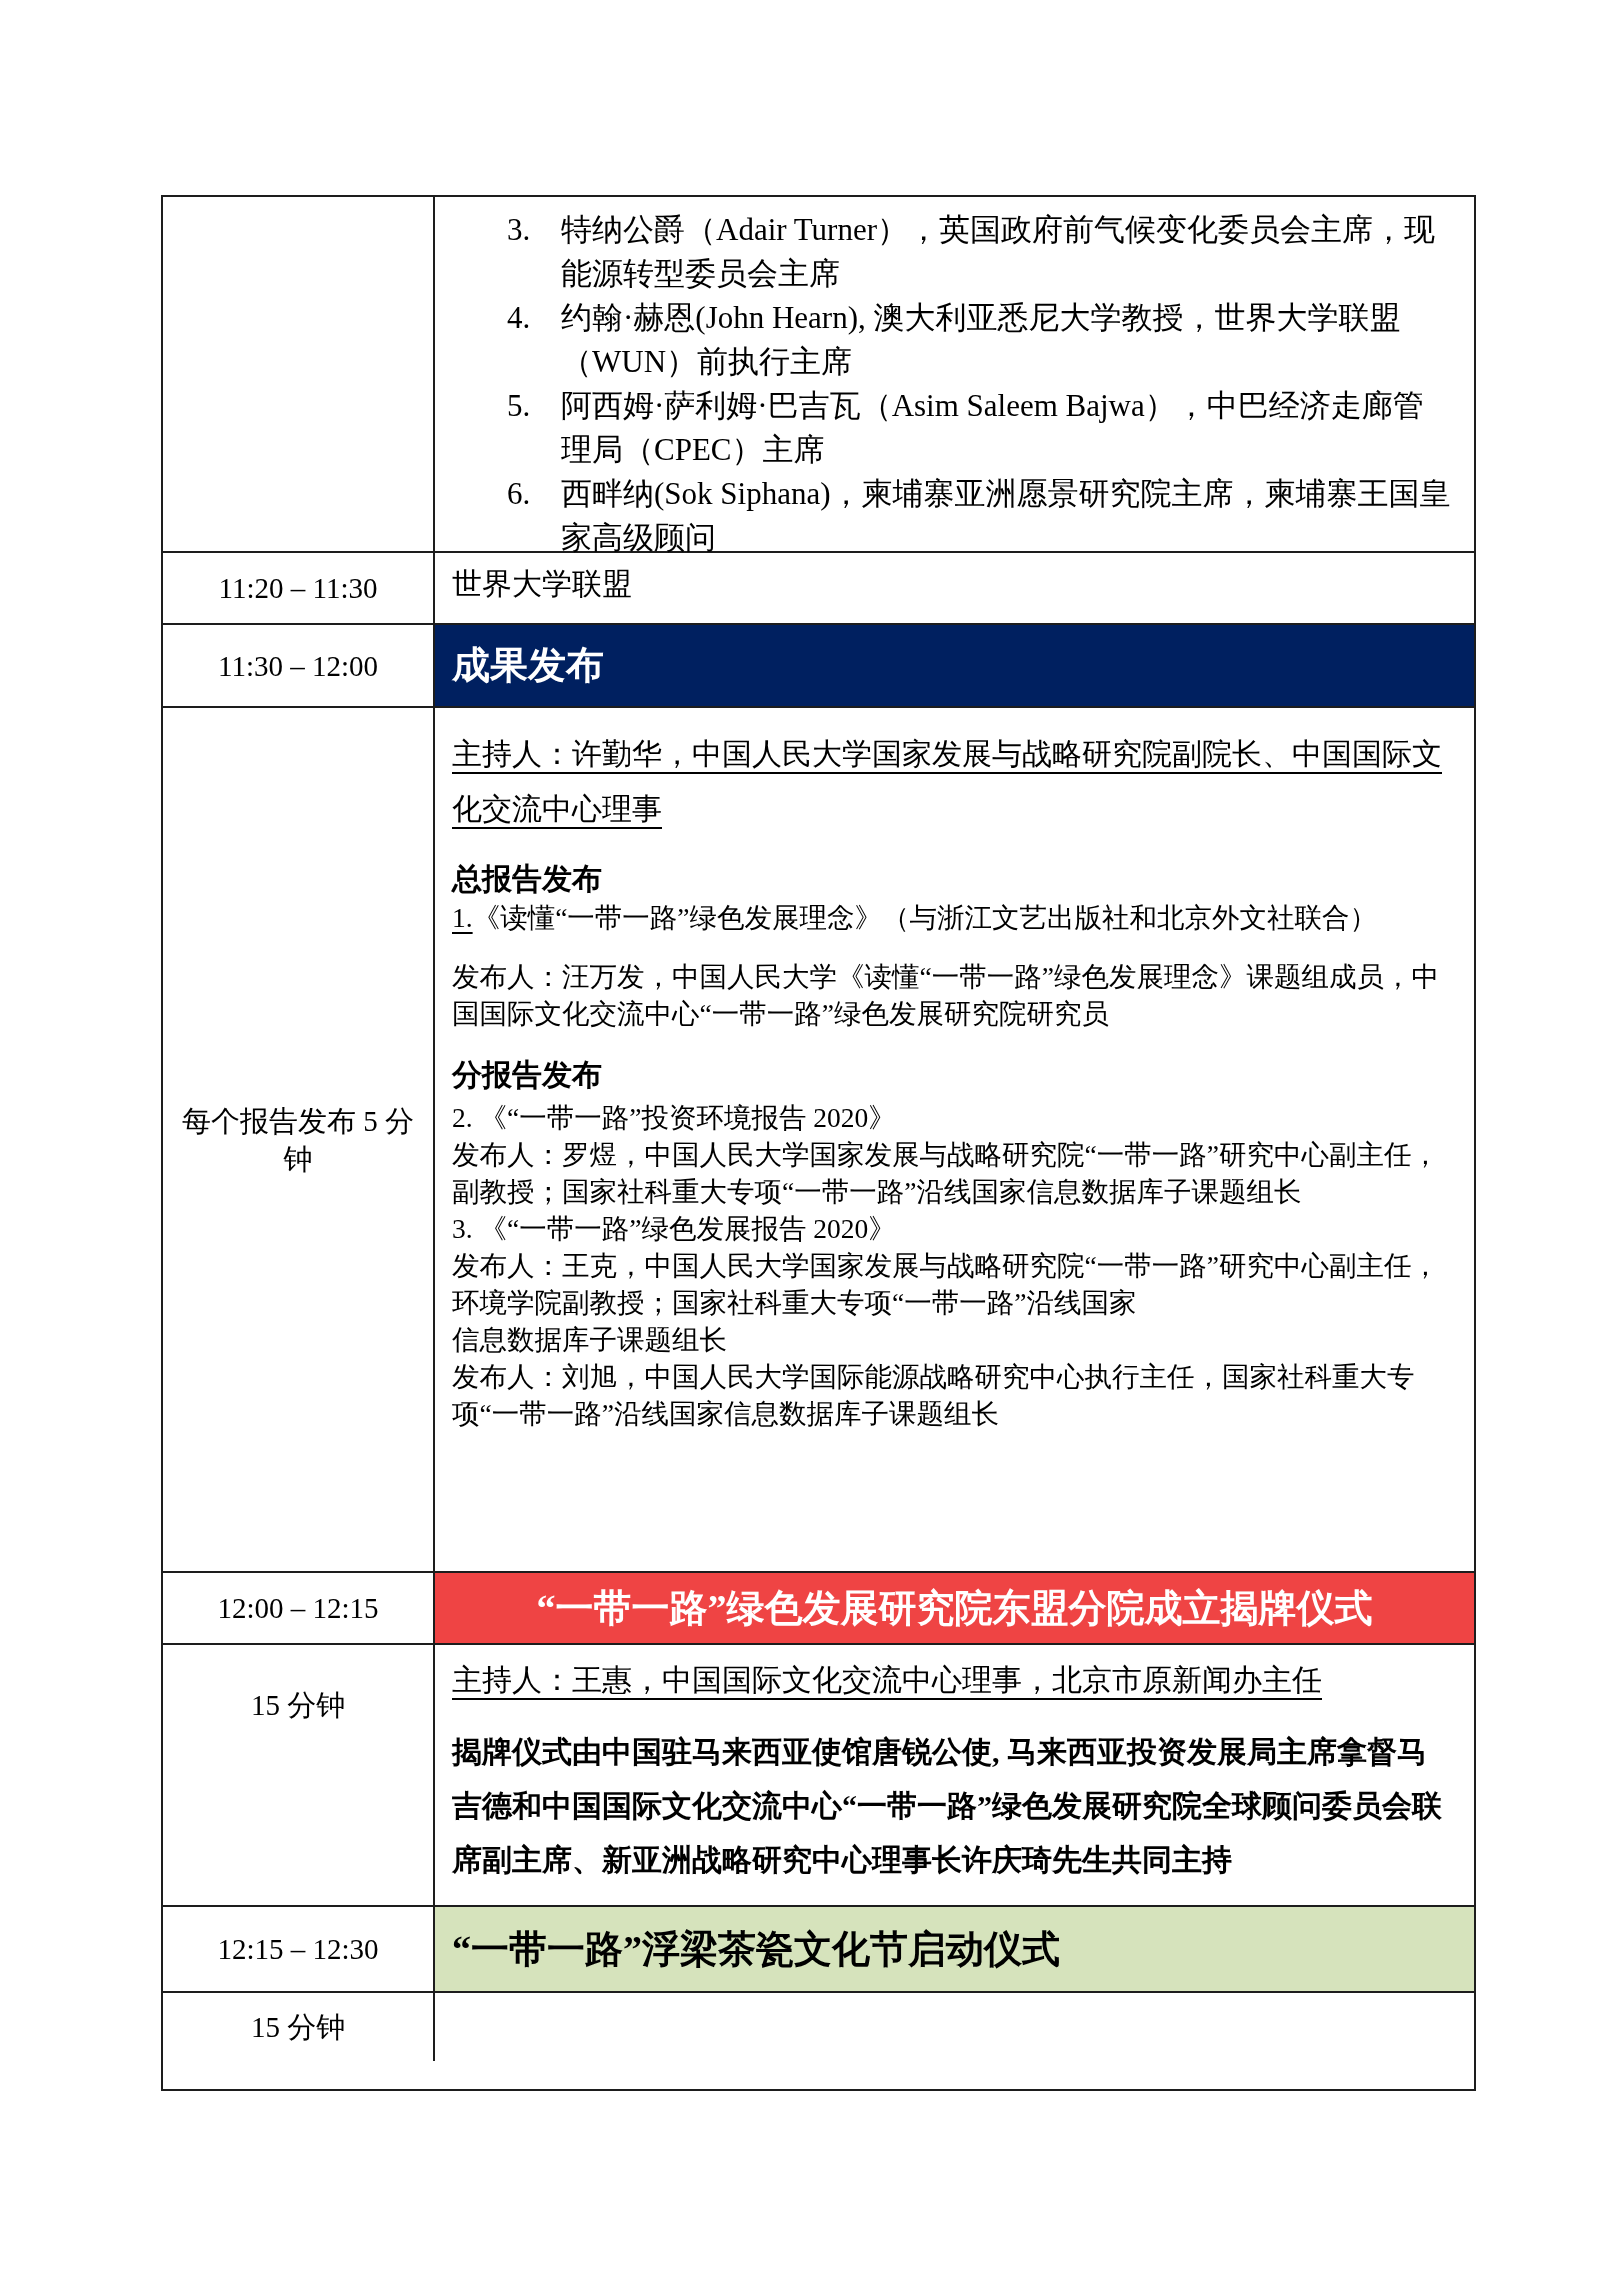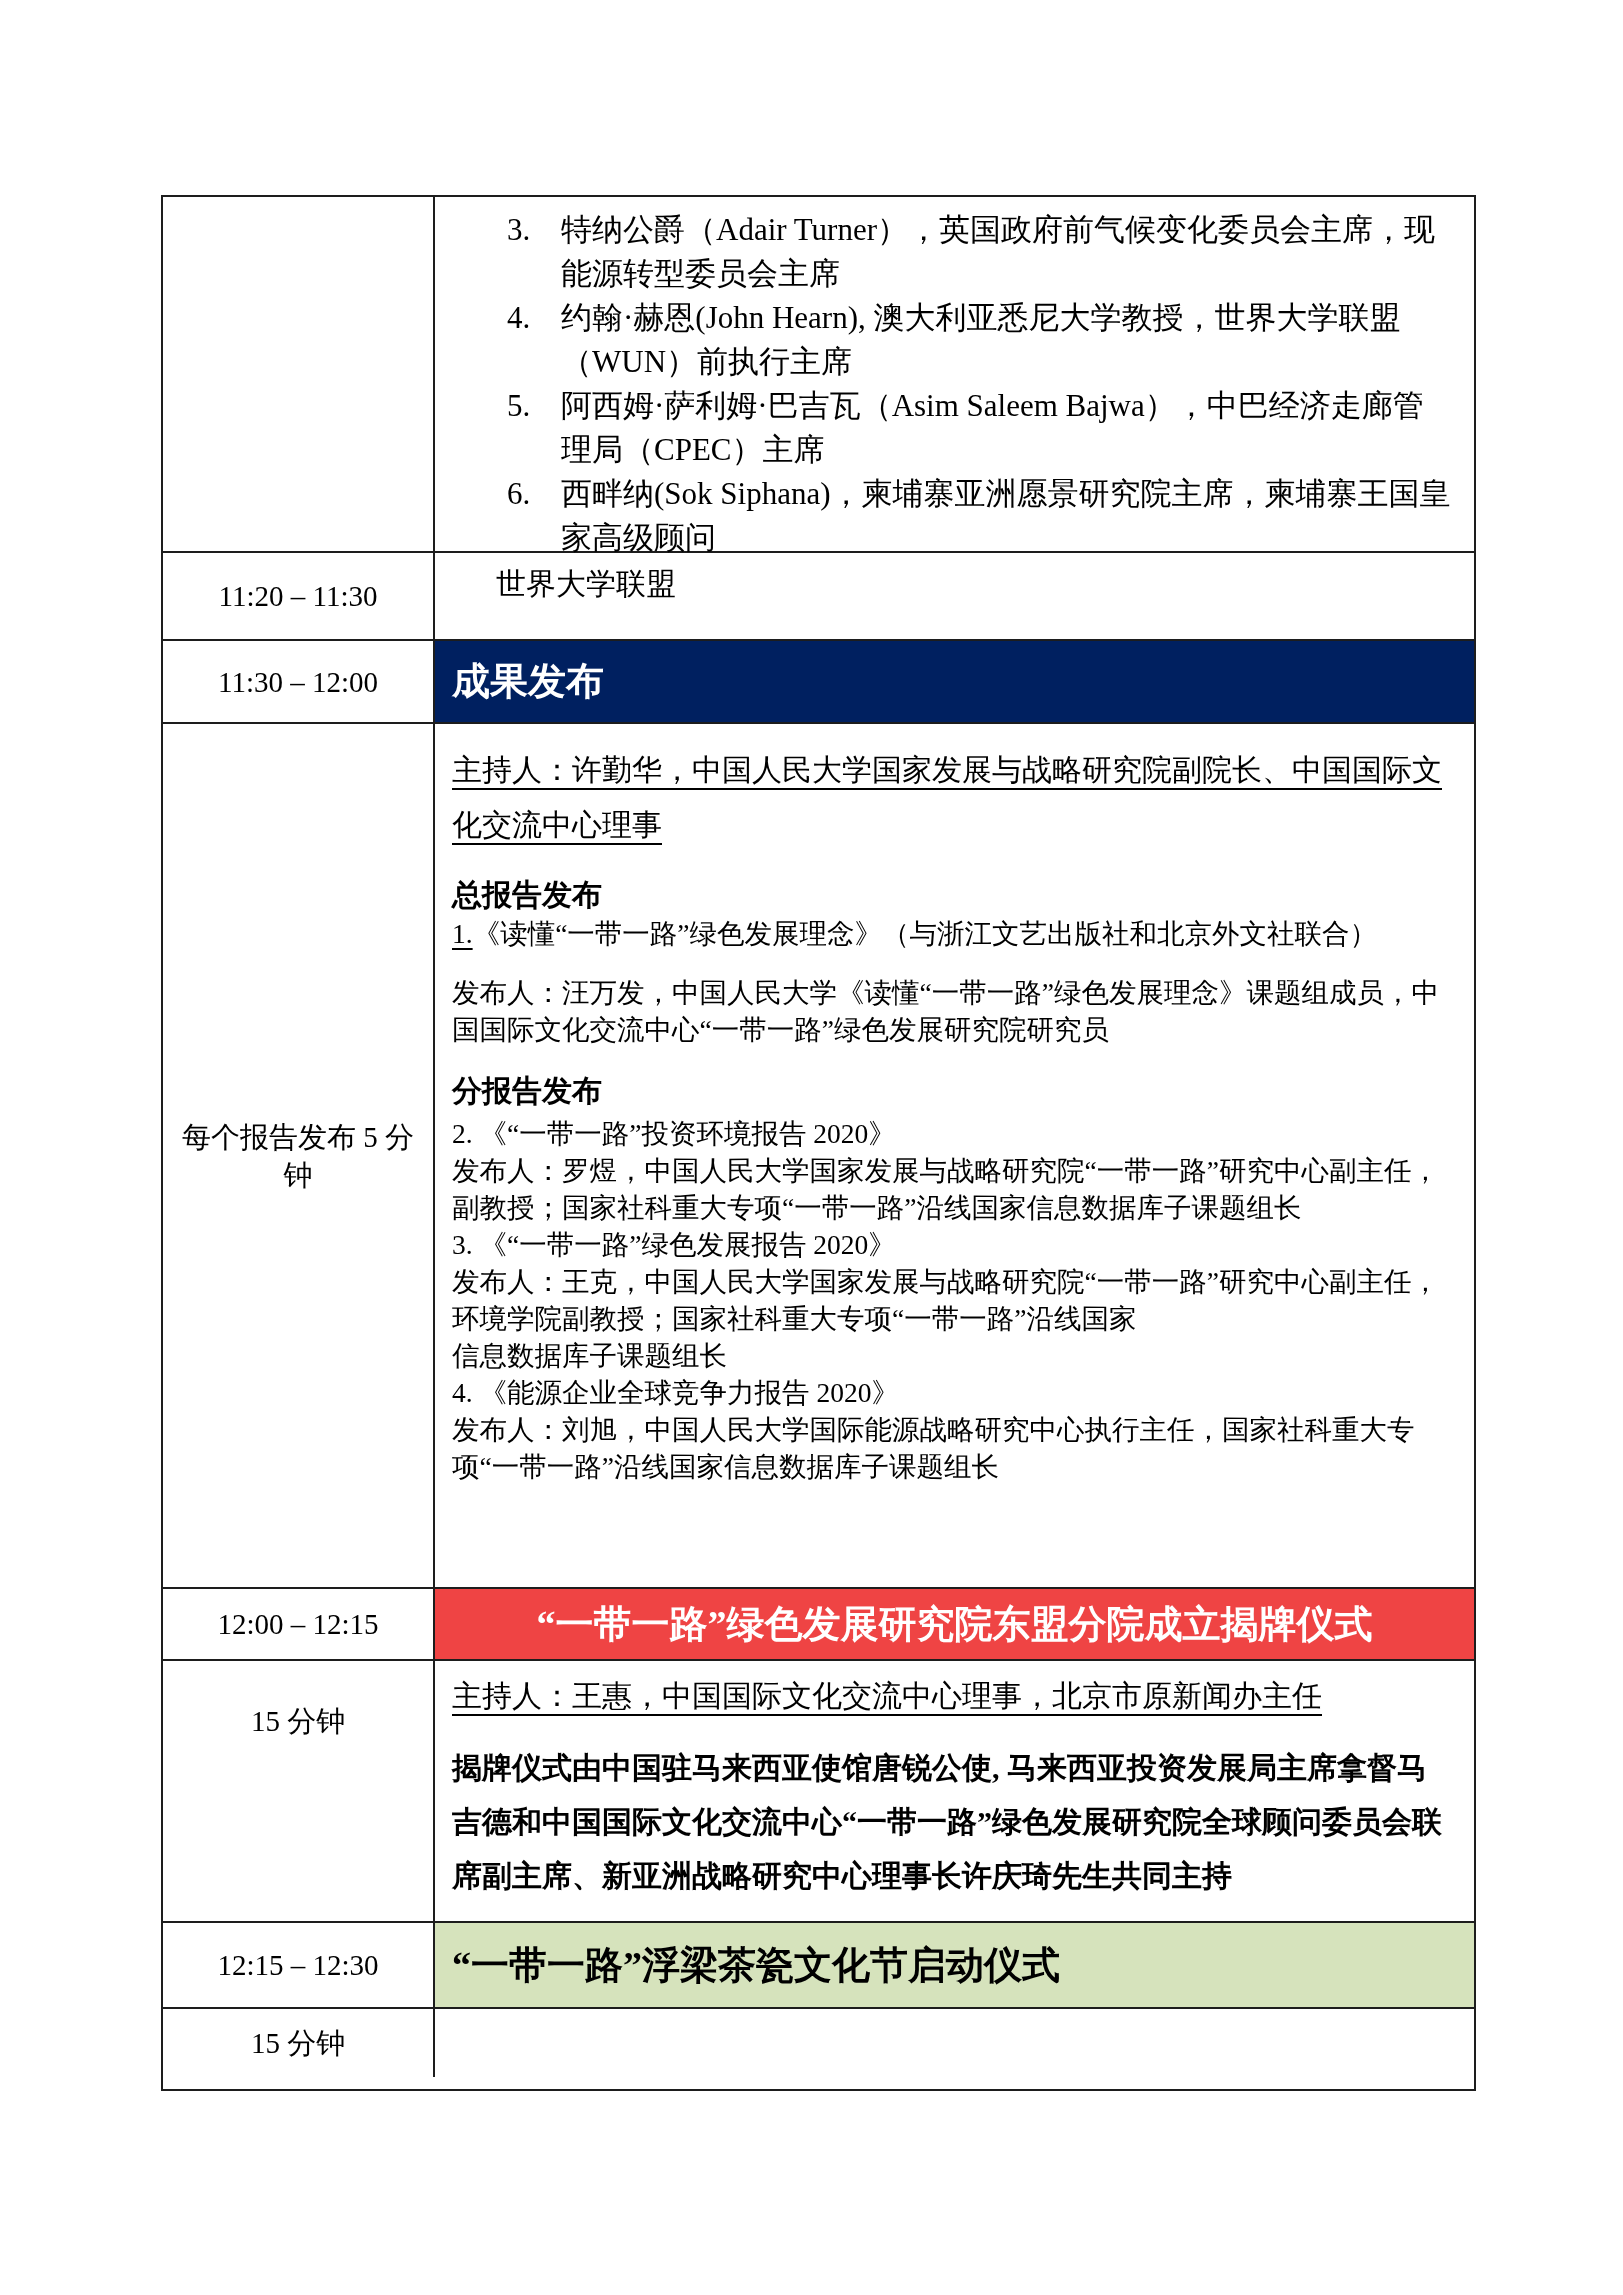--- a/index.html
+++ b/index.html
@@ -42,21 +42,21 @@
     padding:10.5px 19.6px 10.5px 17px;
     font-size:29px;line-height:39px;
   }
   
   .r-list{height:356px;}
   .r-list .content-cell{padding-top:10.5px;font-size:31px;line-height:44px;}
   .list-item{display:flex;align-items:flex-start;}
   .list-item .num{flex:0 0 54px;padding-left:55px;box-sizing:content-box;}
   .list-item .txt{flex:1 1 auto;}
   
-  .r-break{height:88px;gap:44px;}
+  .r-break{height:72px;}
   .r-break .content-cell{display:flex;align-items:flex-start;font-size:30px;}
   
   .r-banner{height:83px;}
   .banner-cell{
     flex:1 1 auto;
     display:flex;align-items:center;
     font-weight:bold;
     font-size:38px;
     padding:0 17px;
     box-sizing:border-box;
@@ -146,21 +146,20 @@
         <div class="host-line">主持人：许勤华，中国人民大学国家发展与战略研究院副院长、中国国际文化交流中心理事</div>
         <div class="section-heading">总报告发布</div>
         <div class="body-text"><span class="underline-num">1.</span><span>《读懂“一带一路”绿色发展理念》（与浙江文艺出版社和北京外文社联合）</span></div>
         <div class="body-text mt34">发布人：汪万发，中国人民大学《读懂“一带一路”绿色发展理念》课题组成员，中国国际文化交流中心“一带一路”绿色发展研究院研究员</div>
         <div class="section-heading mt34 mb6">分报告发布</div>
         <div class="body-text">2. 《“一带一路”投资环境报告 2020》</div>
         <div class="body-text">发布人：罗煜，中国人民大学国家发展与战略研究院“一带一路”研究中心副主任，副教授；国家社科重大专项“一带一路”沿线国家信息数据库子课题组长</div>
         <div class="body-text">3. 《“一带一路”绿色发展报告 2020》</div>
         <div class="body-text">发布人：王克，中国人民大学国家发展与战略研究院“一带一路”研究中心副主任，环境学院副教授；国家社科重大专项“一带一路”沿线国家</div>
         <div class="body-text">信息数据库子课题组长</div>
-        <div class="body-text">4. 《能源企业全球竞争力报告 2020》</div>
         <div class="body-text">发布人：刘旭，中国人民大学国际能源战略研究中心执行主任，国家社科重大专项“一带一路”沿线国家信息数据库子课题组长</div>
       </div>
     </div>
 
     <div class="row r-banner r-red">
       <div class="time-cell">12:00 – 12:15</div>
       <div class="banner-cell banner-red">“一带一路”绿色发展研究院东盟分院成立揭牌仪式</div>
     </div>
 
     <div class="row r-unveil">

